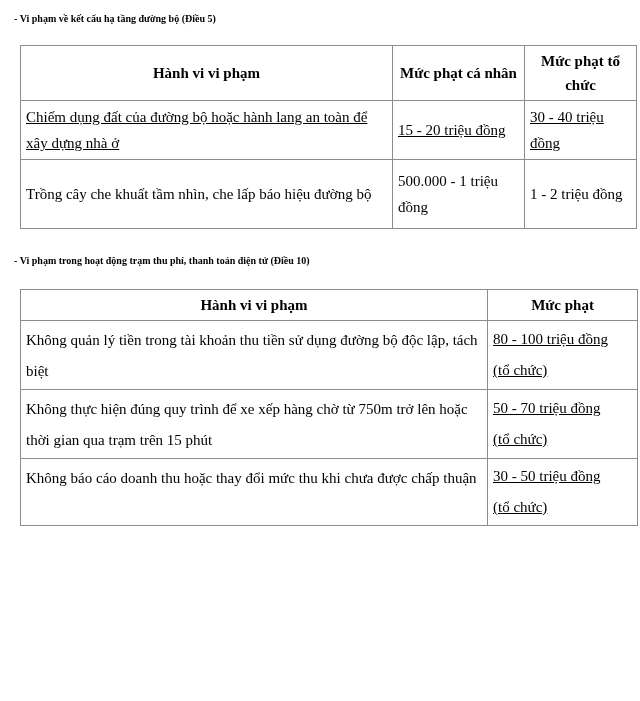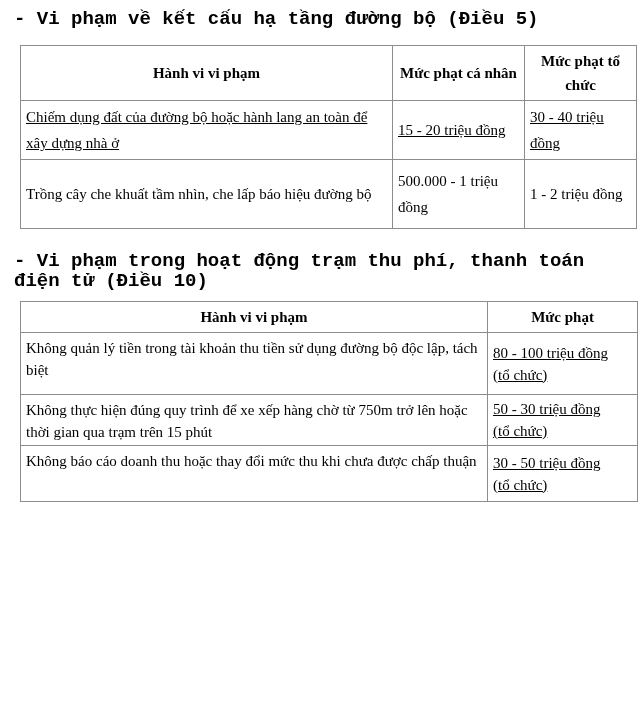--- a/index.html
+++ b/index.html
@@ -8,29 +8,28 @@
     background: #ffffff;
     width: 640px;
   }
   body {
     min-height: 701px;
     font-family: "Liberation Serif", "DejaVu Serif", serif;
     color: #000000;
     -webkit-font-smoothing: antialiased;
   }
   .section-heading {
-    font-size: 19px;
+    font-size: 10px;
     font-weight: bold;
     line-height: 20px;
     margin: 9px 10px 16px 14px;
-    font-family: Liberation Mono, monospace;
   }
   .section-heading.second {
     margin-top: 22px;
-    margin-bottom: 10px;
+    margin-bottom: 18px;
   }
   table.fine-table {
     border-collapse: collapse;
     table-layout: fixed;
     margin-left: 20px;
     font-size: 15px;
   }
   #table-infrastructure { width: 616px; }
   #table-toll { width: 617px; }
   .fine-table th,
@@ -51,21 +50,21 @@
     vertical-align: middle;
     text-align: left;
   }
   #table-infrastructure thead tr { height: 53px; }
   #table-infrastructure tbody tr:nth-child(1) { height: 57px; text-decoration: underline; }
   #table-infrastructure tbody tr:nth-child(2) { height: 69px; }
   #table-infrastructure tbody tr:nth-child(3) { height: 68px; }
   #table-infrastructure tbody tr:nth-child(4) { height: 57px; }
 
   #table-toll td {
-    line-height: 22px;
+    line-height: 31px;
     padding: 2px 4px 2px 5px;
     text-align: left;
   }
   #table-toll thead tr { height: 31px; }
   #table-toll tbody tr:nth-child(1) { height: 62px; }
   #table-toll tbody tr:nth-child(2) { height: 47px; padding-left: 12px; }
   #table-toll tbody tr:nth-child(3) { height: 56px; }
   #table-toll tbody tr:nth-child(4) { height: 75px; }
   #table-toll td.behavior-cell {
     vertical-align: top;
@@ -123,21 +122,21 @@
     <tr>
       <td class="behavior-cell">Không quản lý tiền trong tài khoản thu tiền sử dụng đường bộ độc lập, tách biệt</td>
       <td class="fine-cell">
         <span>80 - 100 triệu đồng</span>
         <span class="fine-note">(tổ chức)</span>
       </td>
     </tr>
     <tr>
       <td class="behavior-cell">Không thực hiện đúng quy trình để xe xếp hàng chờ từ 750m trở lên hoặc thời gian qua trạm trên 15 phút</td>
       <td class="fine-cell">
-        <span>50 - 30 triệu đồng</span>
+        <span>50 - 70 triệu đồng</span>
         <span class="fine-note">(tổ chức)</span>
       </td>
     </tr>
     <tr>
       <td class="behavior-cell">Không báo cáo doanh thu hoặc thay đổi mức thu khi chưa được chấp thuận</td>
       <td class="fine-cell">
         <span>30 - 50 triệu đồng</span>
         <span class="fine-note">(tổ chức)</span>
       </td>
     </tr>

